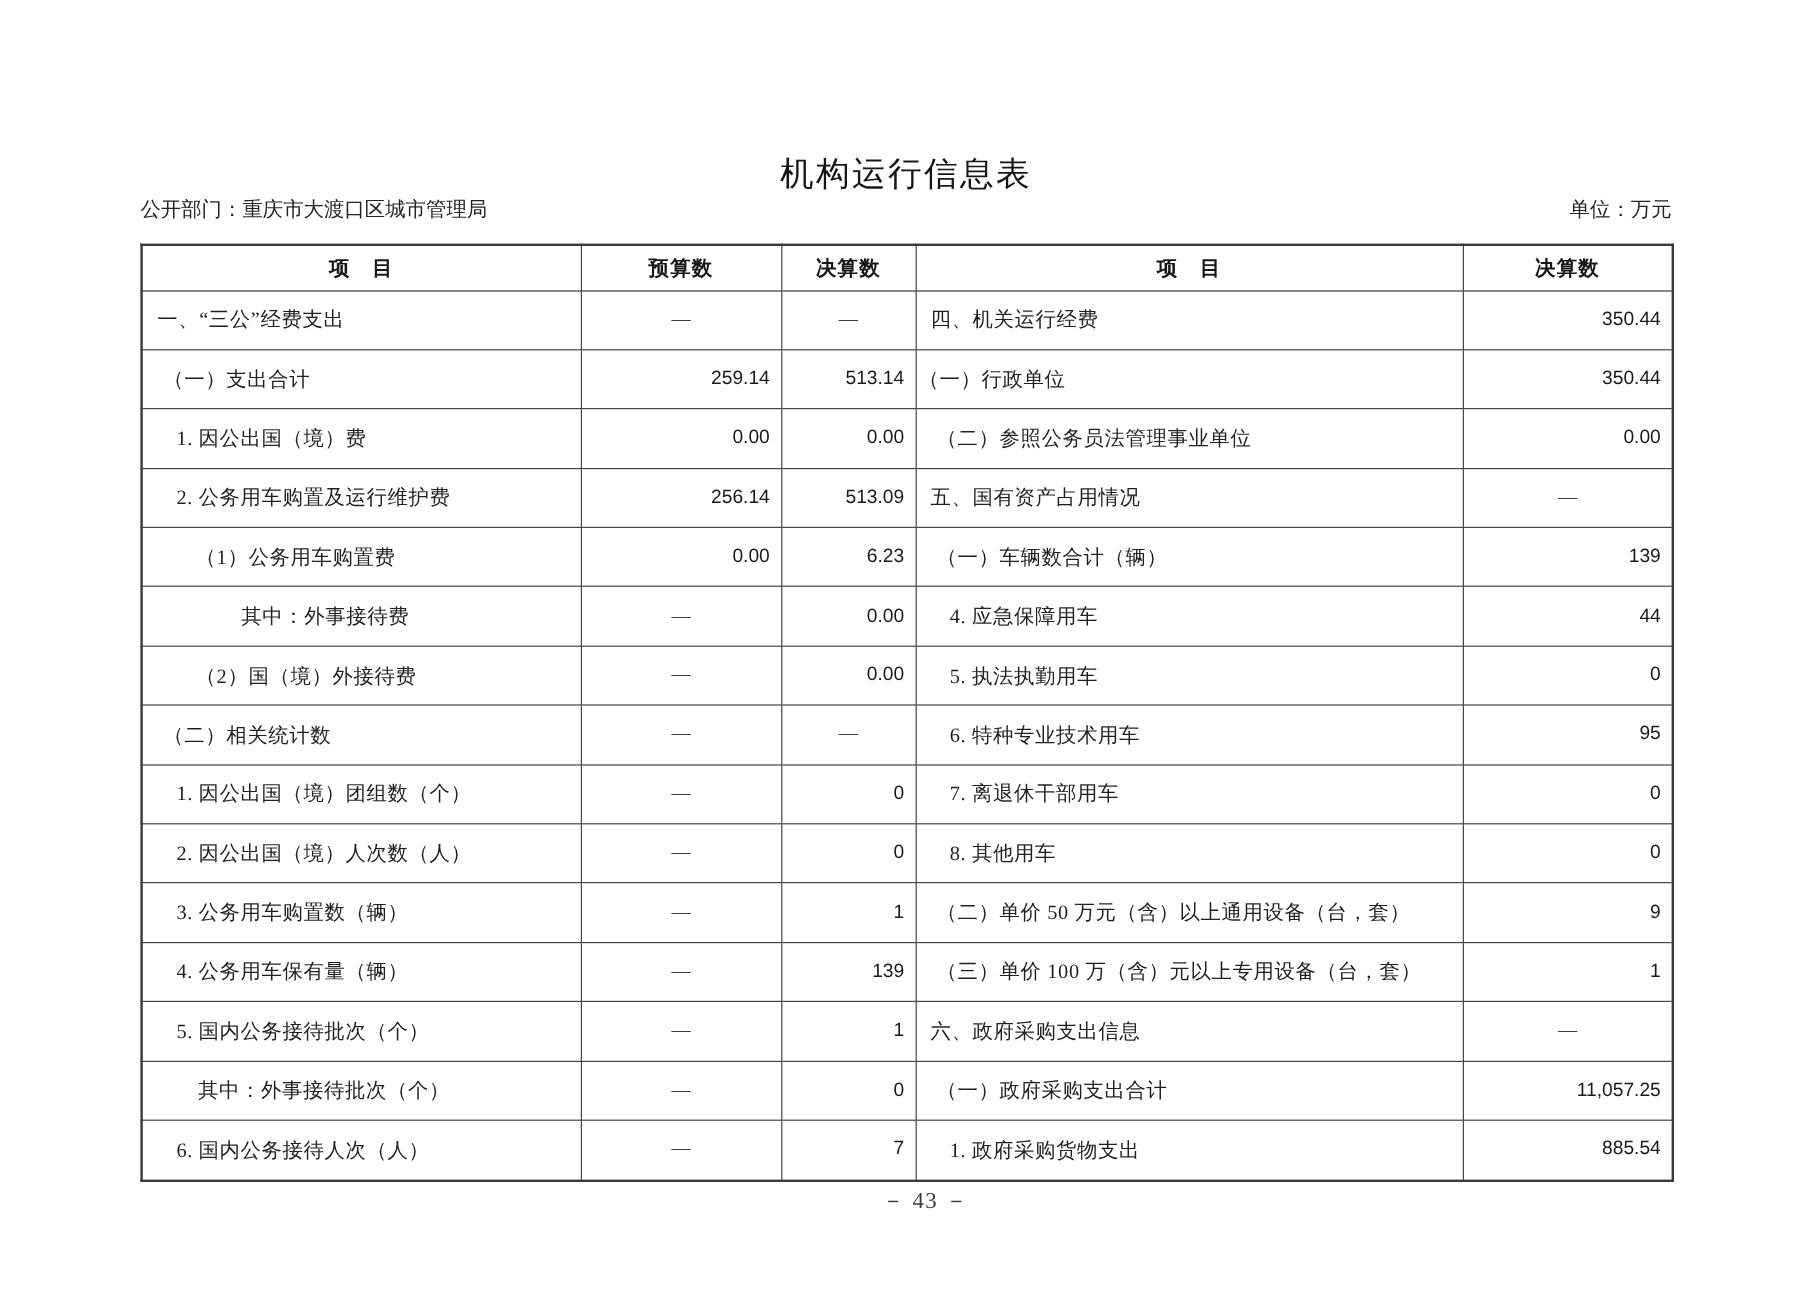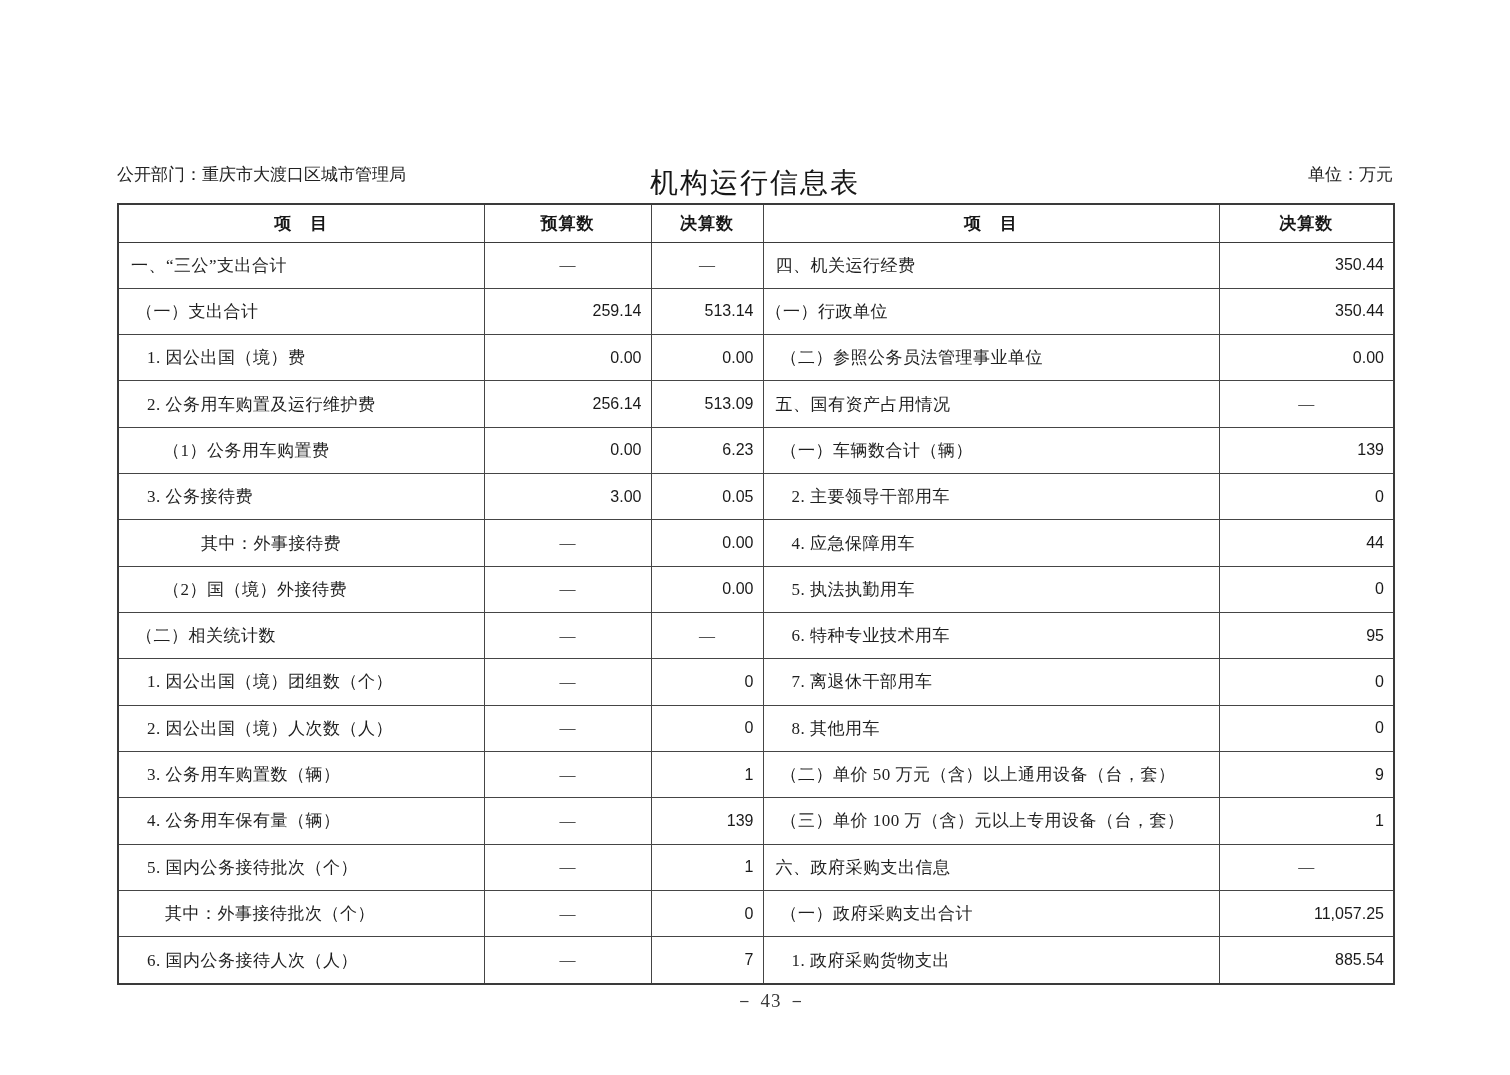--- a/index.html
+++ b/index.html
@@ -11,21 +11,20 @@
     position: relative;
     overflow: hidden;
   }
   .page { position: absolute; inset: 0; background: #ffffff; }
 
   .doc-title {
     position: absolute; top: 126px; left: 0; width: 100%;
     text-align: center;
     font-size: 28px; font-weight: 500; letter-spacing: 2px;
     color: #161616;
-    margin-top: 38px;
   }
   .meta-row {
     position: absolute; top: 163px; left: 117px; width: 1276px;
     display: flex; justify-content: space-between; align-items: baseline;
     font-size: 17px; color: #222222;
   }
 
   table.info-table {
     position: absolute; top: 203px; left: 117px;
     width: 1276px; height: 782px;
@@ -90,21 +89,21 @@
       <tr>
         <th>项　目</th>
         <th>预算数</th>
         <th>决算数</th>
         <th>项　目</th>
         <th>决算数</th>
       </tr>
     </thead>
     <tbody>
         <tr>
-          <td class="item" style="padding-left: 12px;">一、“三公”支出合计</td>
+          <td class="item" style="padding-left: 12px;">一、“三公”经费支出</td>
           <td class="num dash">—</td>
           <td class="num dash">—</td>
           <td class="item" style="padding-left: 12px;">四、机关运行经费</td>
           <td class="num">350.44</td>
         </tr>
         <tr>
           <td class="item" style="padding-left: 17px;">（一）支出合计</td>
           <td class="num">259.14</td>
           <td class="num">513.14</td>
           <td class="item" style="padding-left: 2px;">（一）行政单位</td>
@@ -125,27 +124,20 @@
           <td class="num dash">—</td>
         </tr>
         <tr>
           <td class="item" style="padding-left: 44px;">（1）公务用车购置费</td>
           <td class="num">0.00</td>
           <td class="num">6.23</td>
           <td class="item" style="padding-left: 17px;">（一）车辆数合计（辆）</td>
           <td class="num">139</td>
         </tr>
         <tr>
-          <td class="item" style="padding-left: 28px;">3. 公务接待费</td>
-          <td class="num">3.00</td>
-          <td class="num">0.05</td>
-          <td class="item" style="padding-left: 28px;">2. 主要领导干部用车</td>
-          <td class="num">0</td>
-        </tr>
-        <tr>
           <td class="item" style="padding-left: 82px;">其中：外事接待费</td>
           <td class="num dash">—</td>
           <td class="num">0.00</td>
           <td class="item" style="padding-left: 28px;">4. 应急保障用车</td>
           <td class="num">44</td>
         </tr>
         <tr>
           <td class="item" style="padding-left: 44px;">（2）国（境）外接待费</td>
           <td class="num dash">—</td>
           <td class="num">0.00</td>

